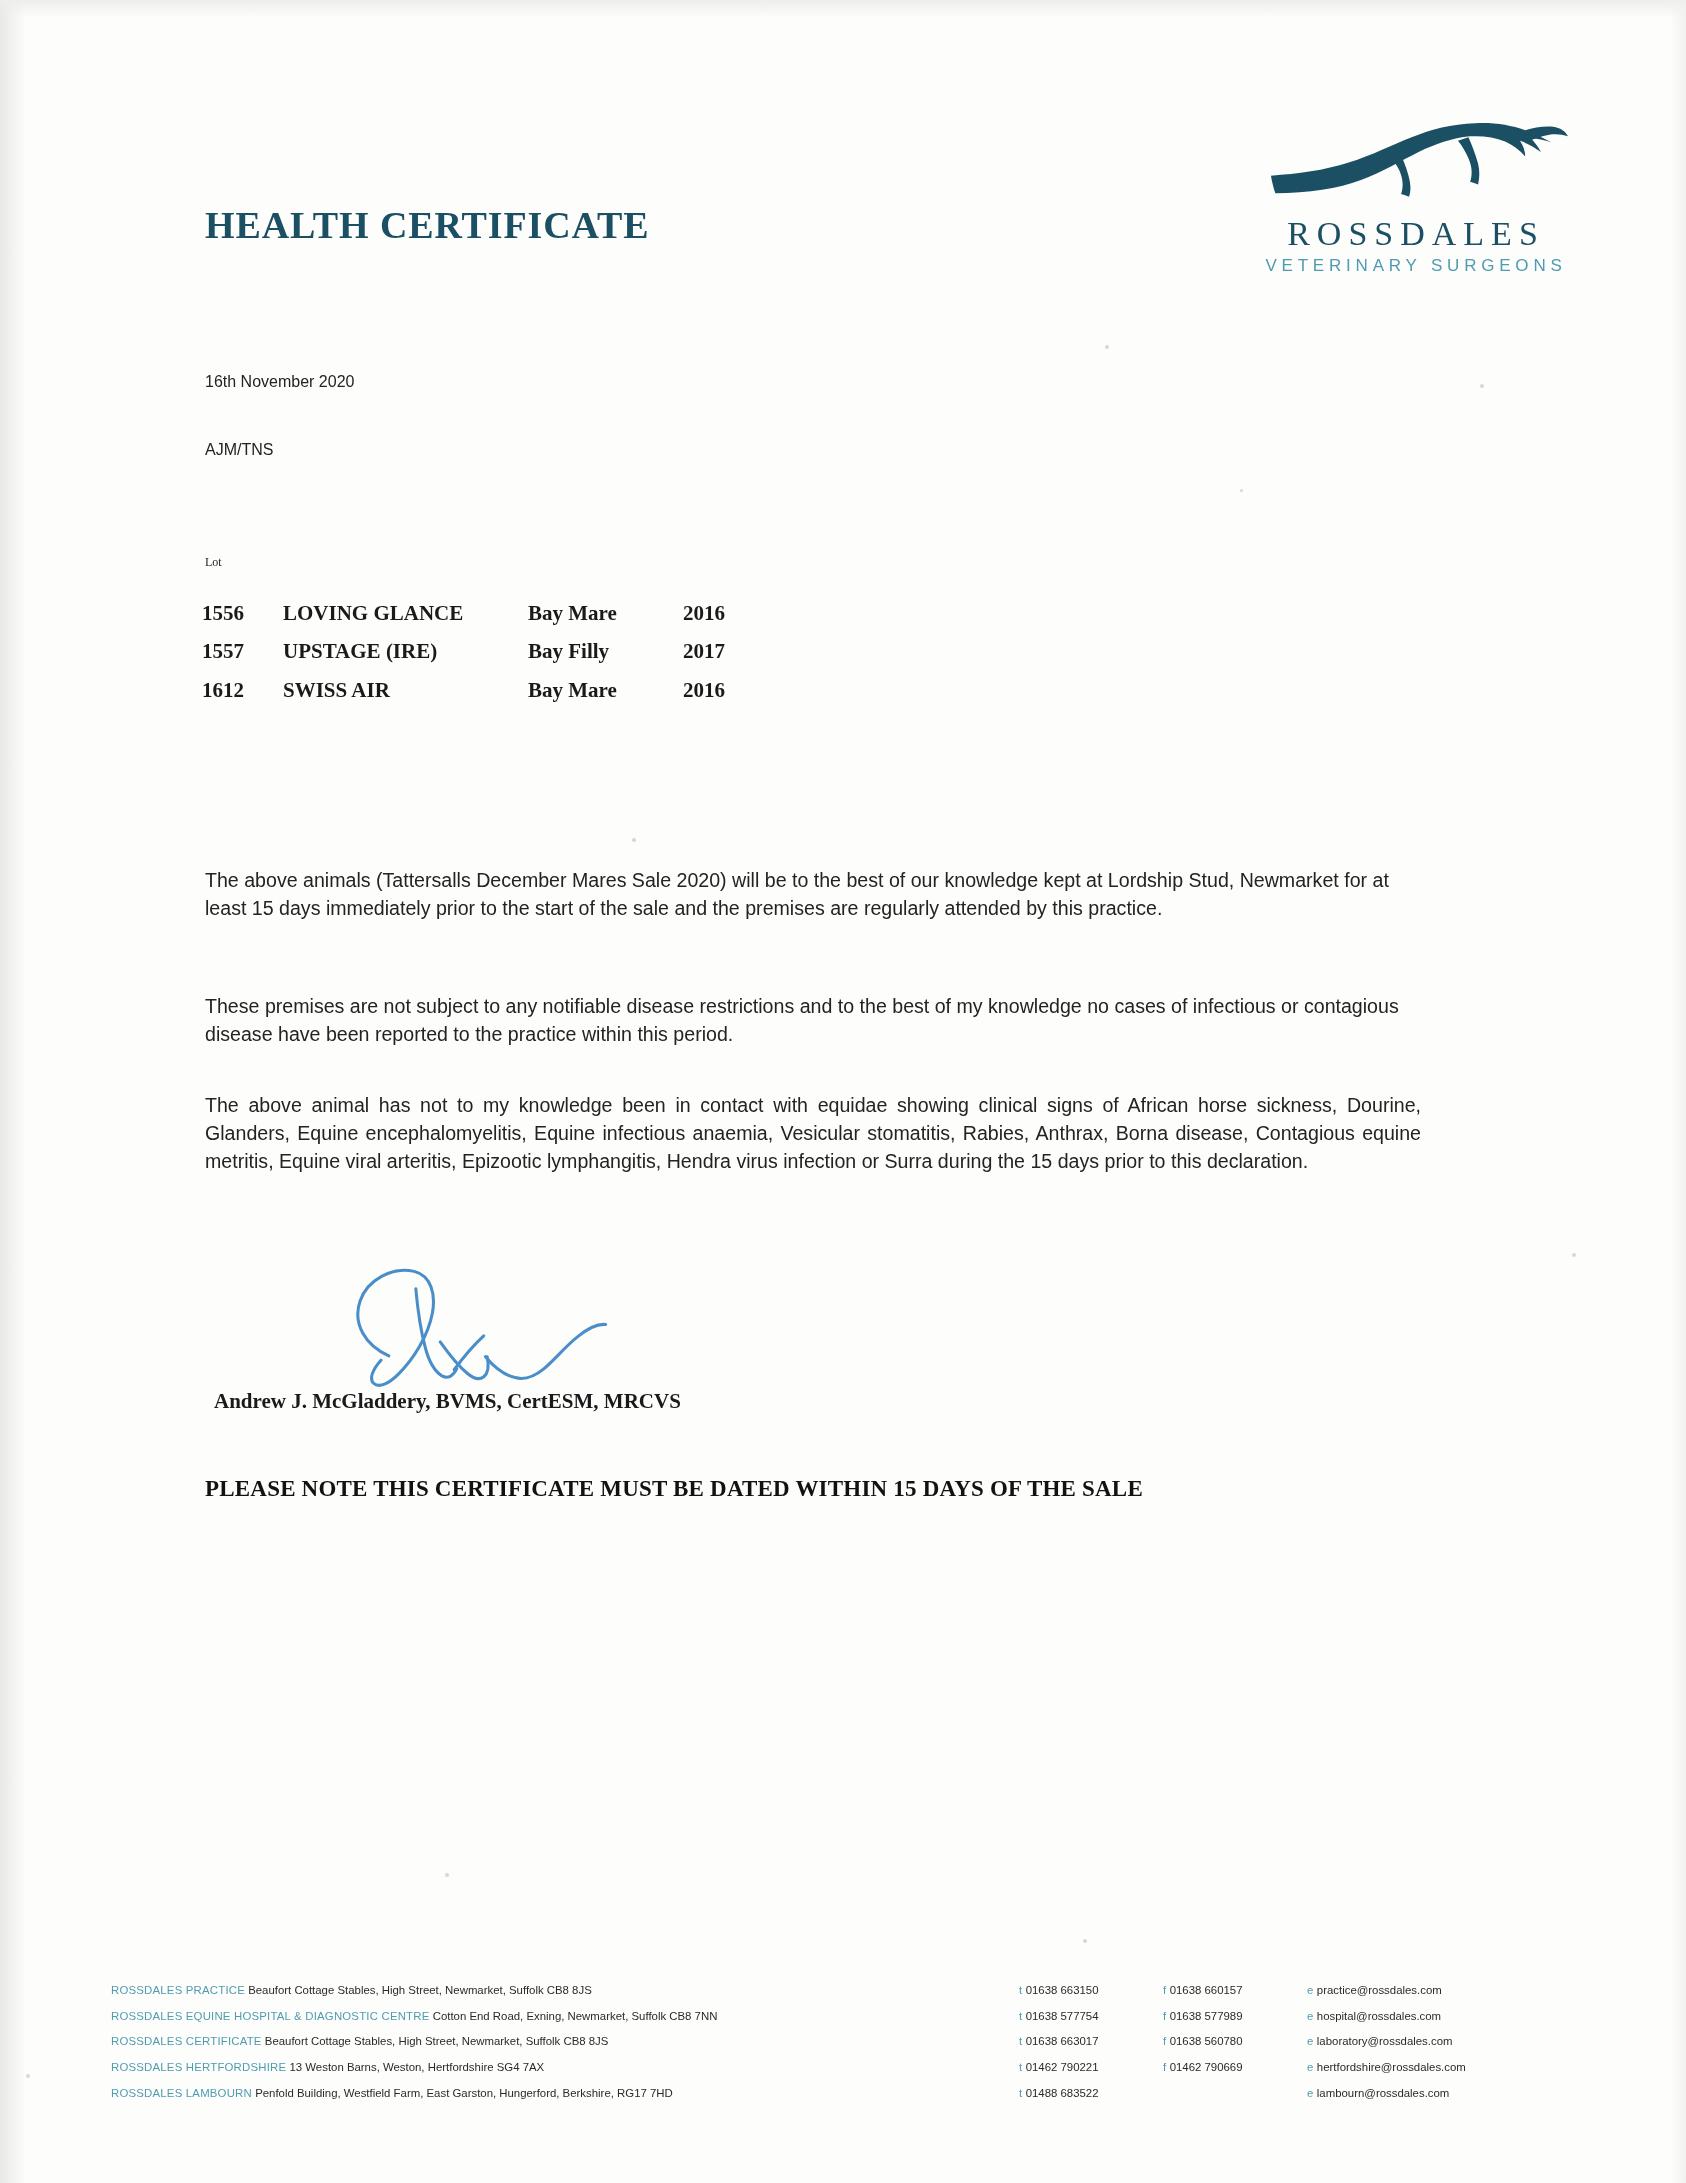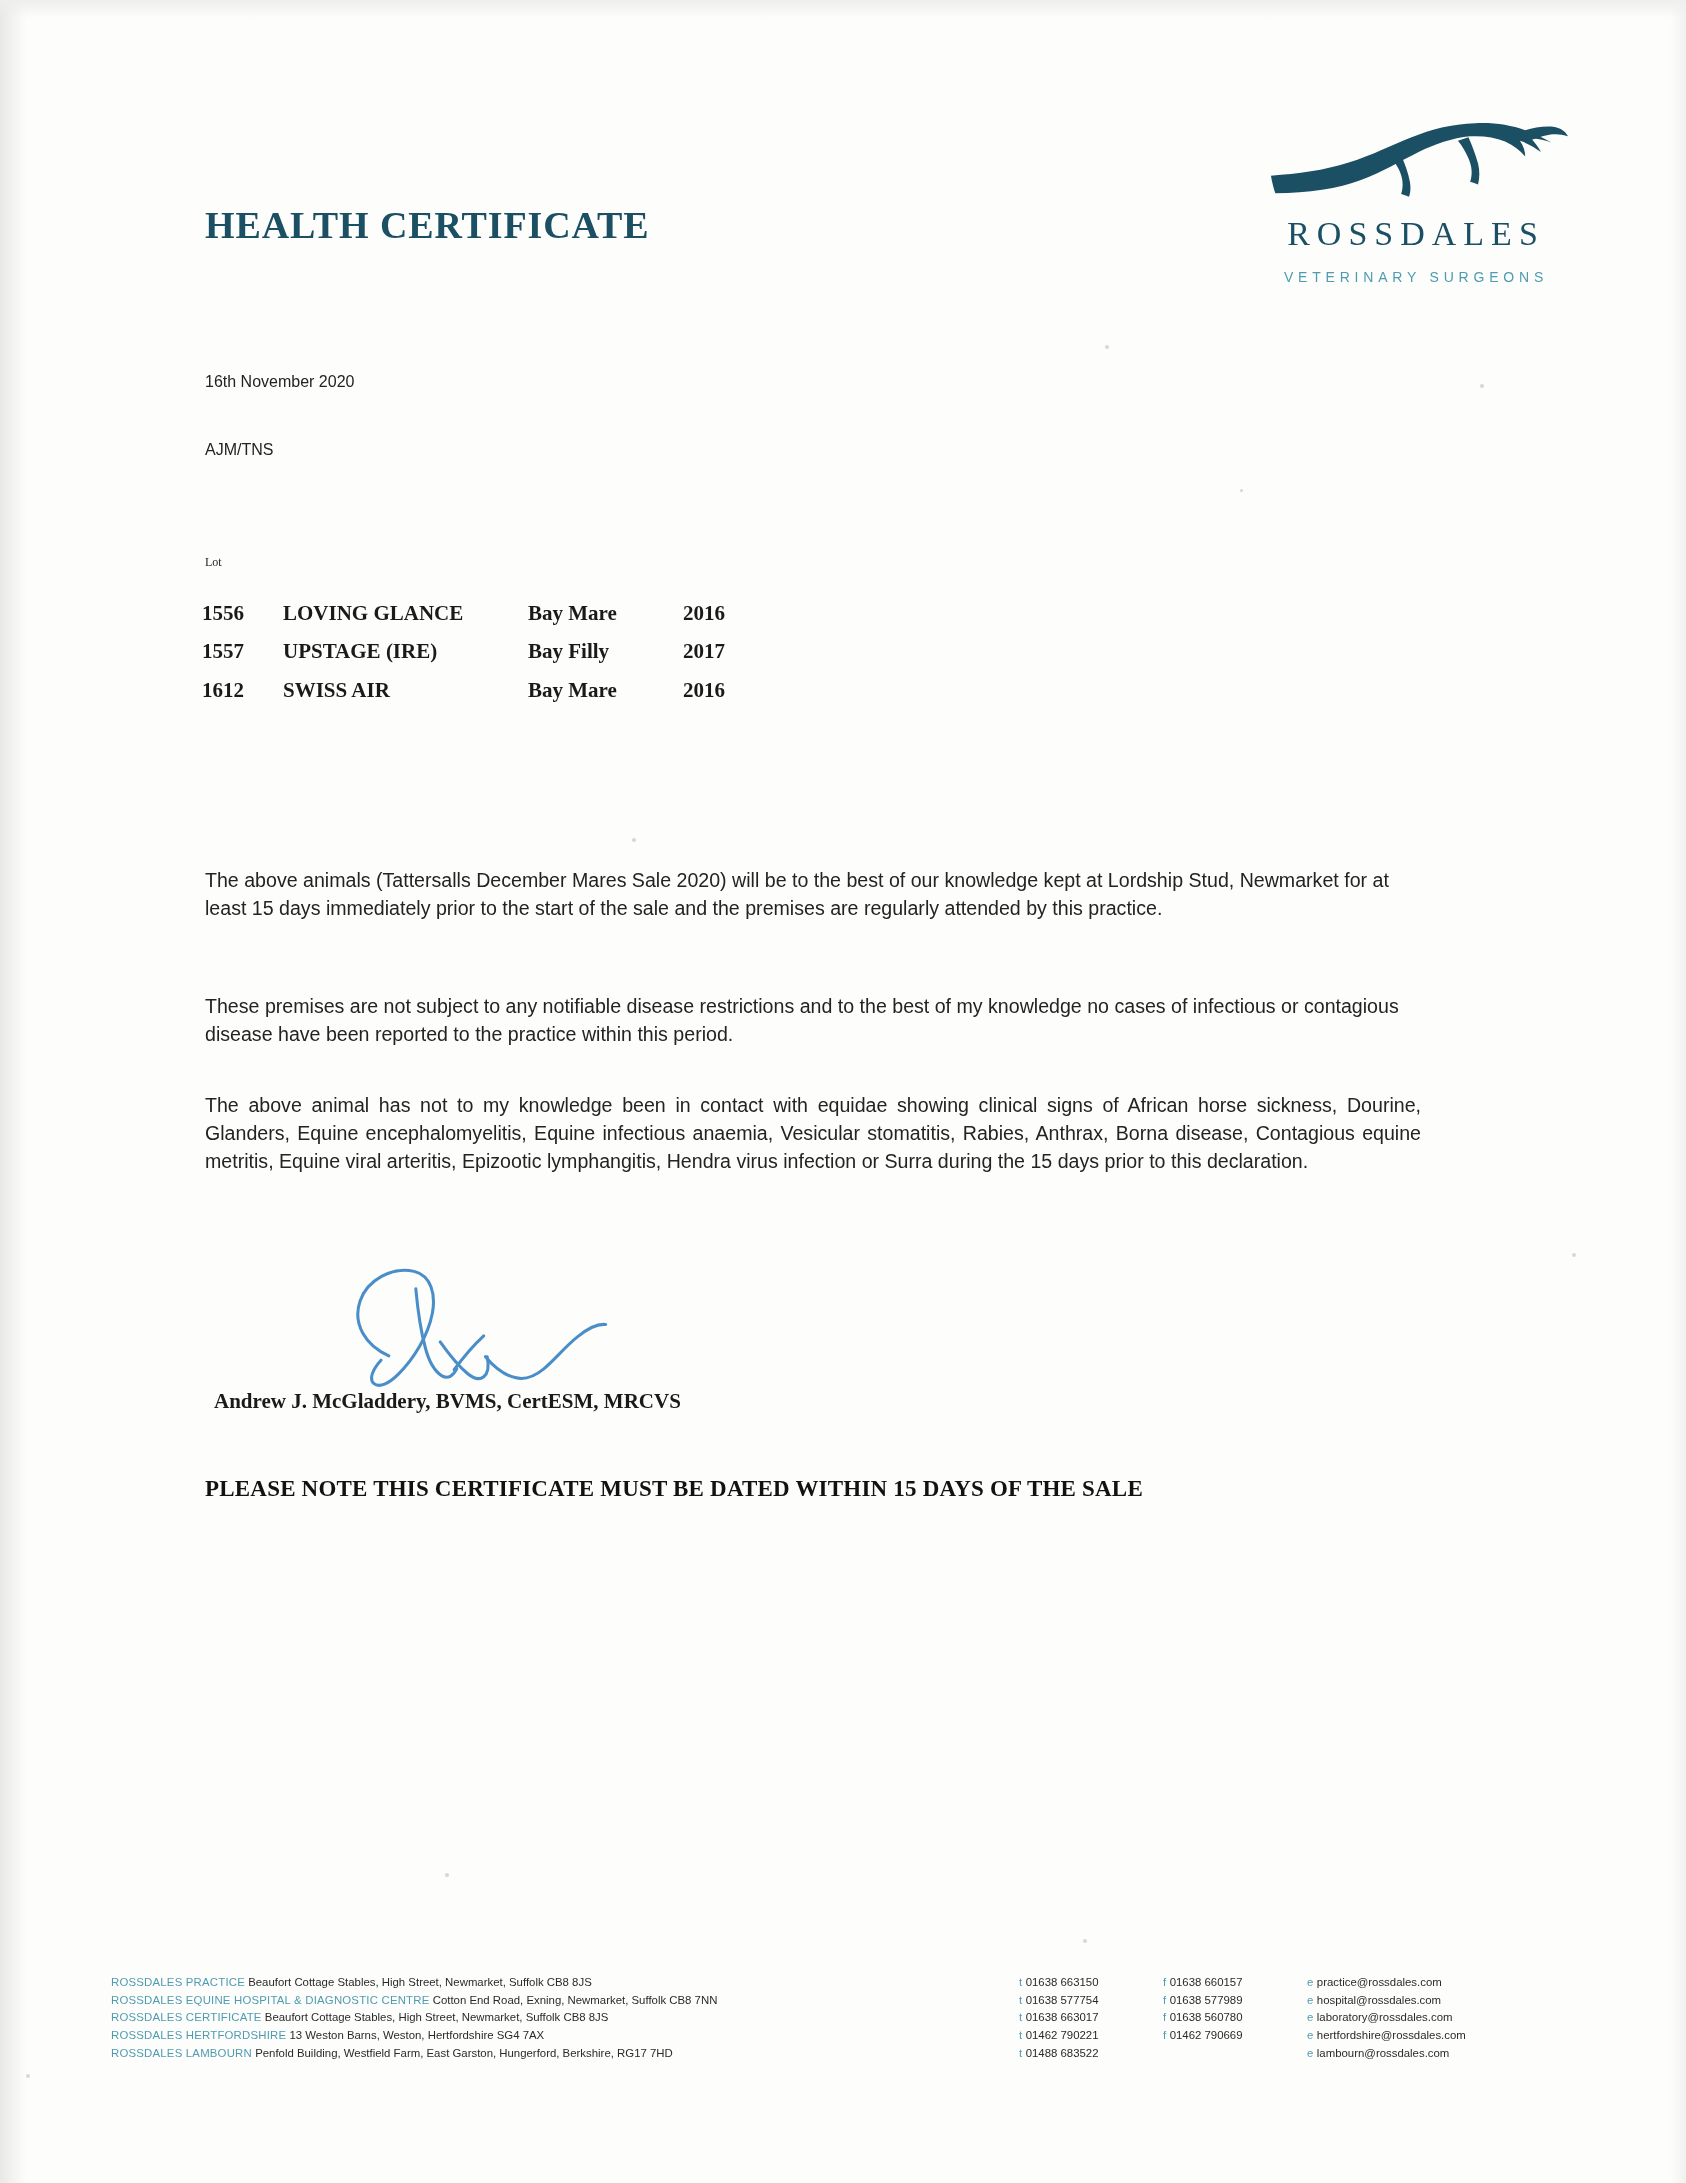--- a/index.html
+++ b/index.html
@@ -72,24 +72,24 @@
   }
   .logo-word {
     font-family: "Liberation Serif", serif;
     font-size: 34px;
     letter-spacing: 7px;
     color: #1b4f63;
     margin-top: 14px;
   }
   .logo-sub {
     font-family: "Liberation Sans", sans-serif;
-    font-size: 14px;
+    font-size: 17px;
     letter-spacing: 4.8px;
     color: #4e9cb0;
-    margin-top: 16px;
+    margin-top: 3px;
   }
 
   
   .meta {
     position: absolute;
     left: 205px;
     font-size: 16px;
     color: #232323;
   }
   .meta-date { top: 373px; }
@@ -183,21 +183,21 @@
   }
   .f-dept {
     color: #4e9cb0;
     letter-spacing: 0.2px;
   }
   .f-addr { color: #2a2a2a; }
   .f-tel, .f-fax, .f-mail {
     display: inline-block;
   }
   .f-tel  { flex: 0 0 144px; }
-  .f-fax  { flex: 0 0 144px; }
+  .f-fax  { flex: 0 0 144px; margin-top: 8px; }
   .f-mail { flex: 1 1 auto; }
   .pfx { color: #4e9cb0; margin-right: 3.5px; }
 </style>
 </head>
 <body>
 
 <div class="page">
 
   <div class="scan-edge-left"></div>
   <div class="scan-edge-top"></div>

